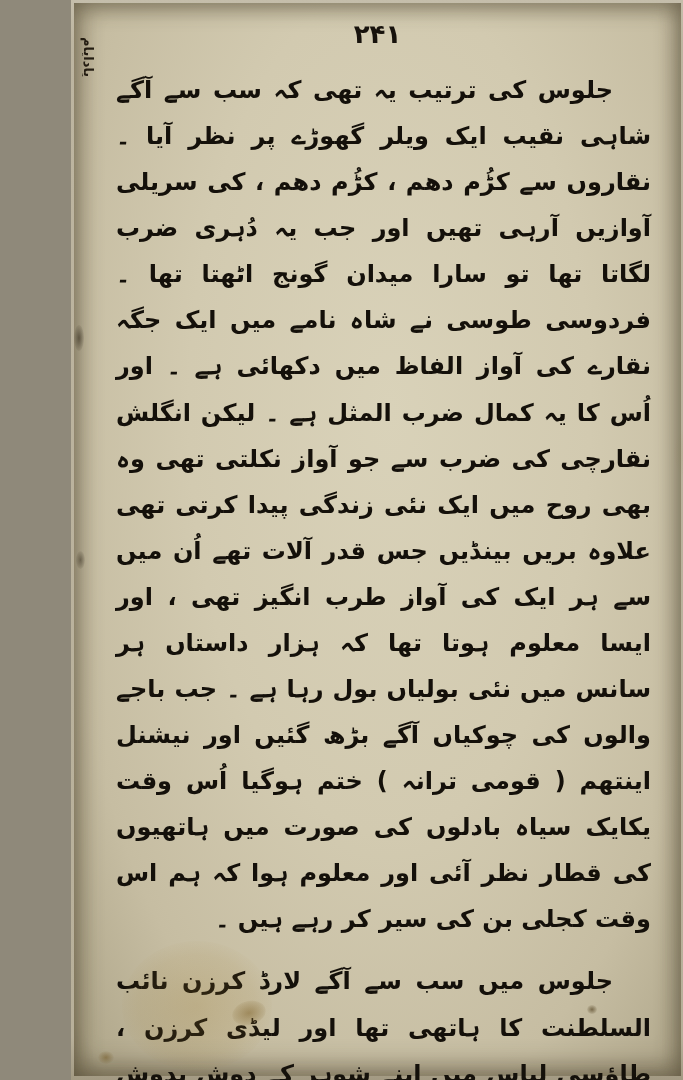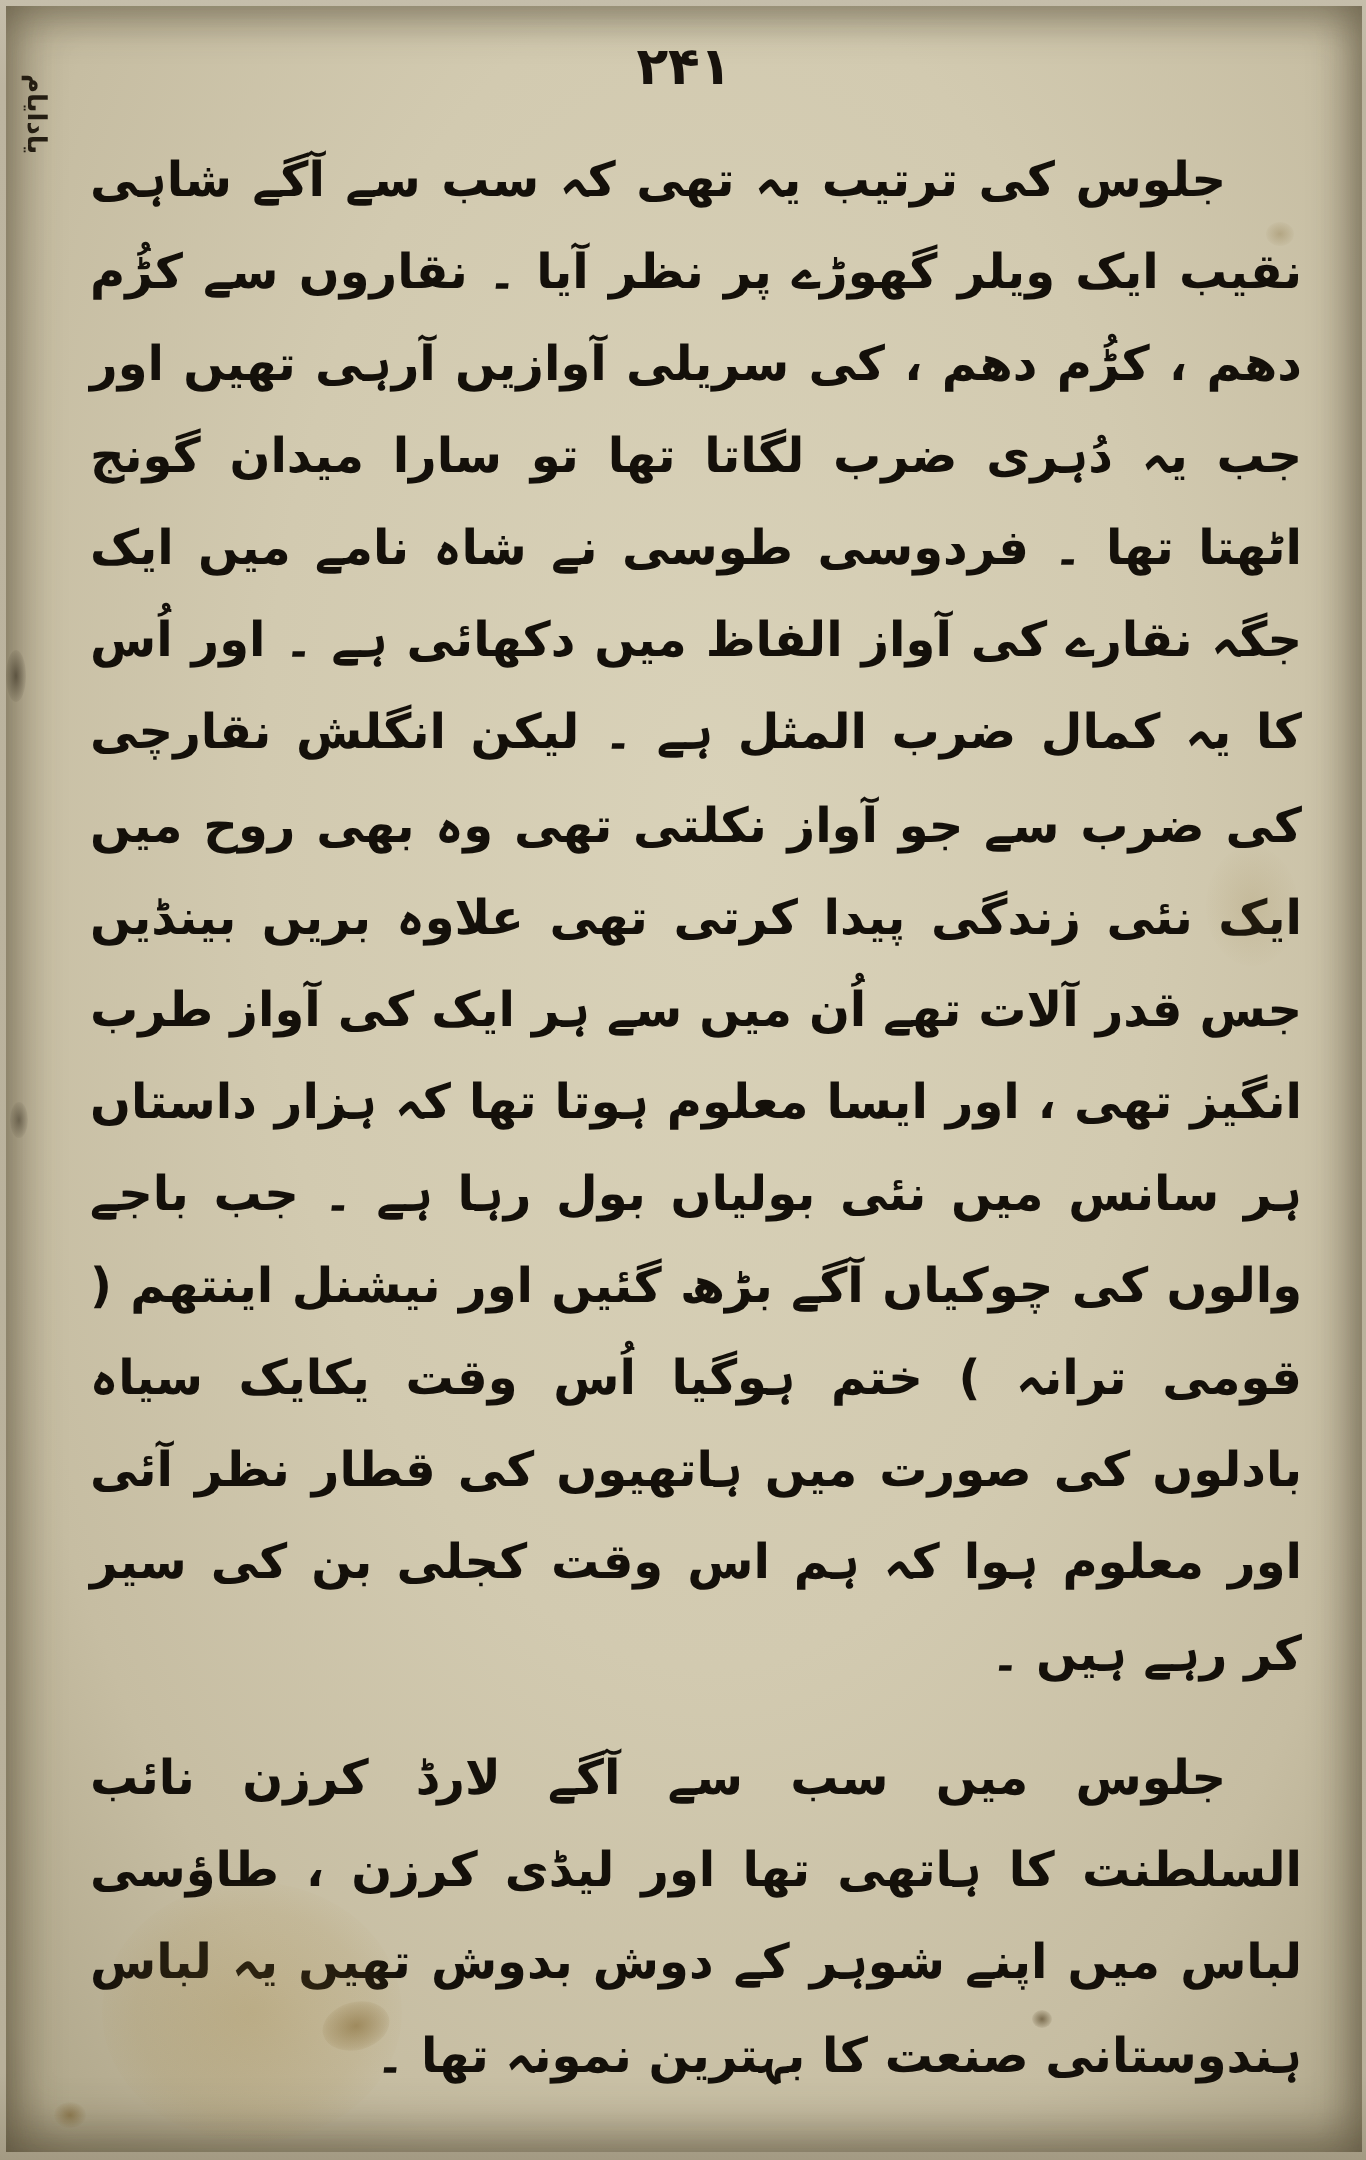--- a/index.html
+++ b/index.html
@@ -8,21 +8,21 @@
     width: 683px;
     height: 1080px;
     overflow: hidden;
     background: #8f897a;
     font-family: "DejaVu Sans", sans-serif;
   }
 
   .scan-frame {
     position: absolute;
     inset: 0;
-    width: 683px;
+    width: 612px;
     height: 1080px;
     background: linear-gradient(180deg, #c5beab 0%, #bdb5a0 4%, #b8b09a 96%, #a39a83 100%);
   }
 
   .paper {
     position: absolute;
     inset: 3px 2px 4px 3px;
     background:
       radial-gradient(ellipse at 52% 38%, #d9d2b9 0%, #d2cab0 45%, #c6bda2 75%, #b1a88c 95%, #a0977c 100%);
     box-shadow:

